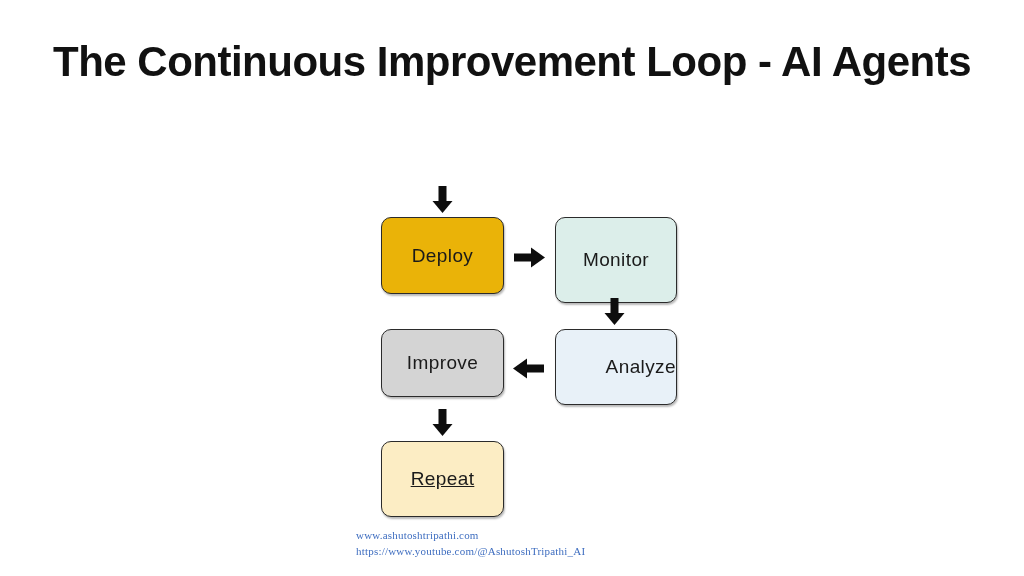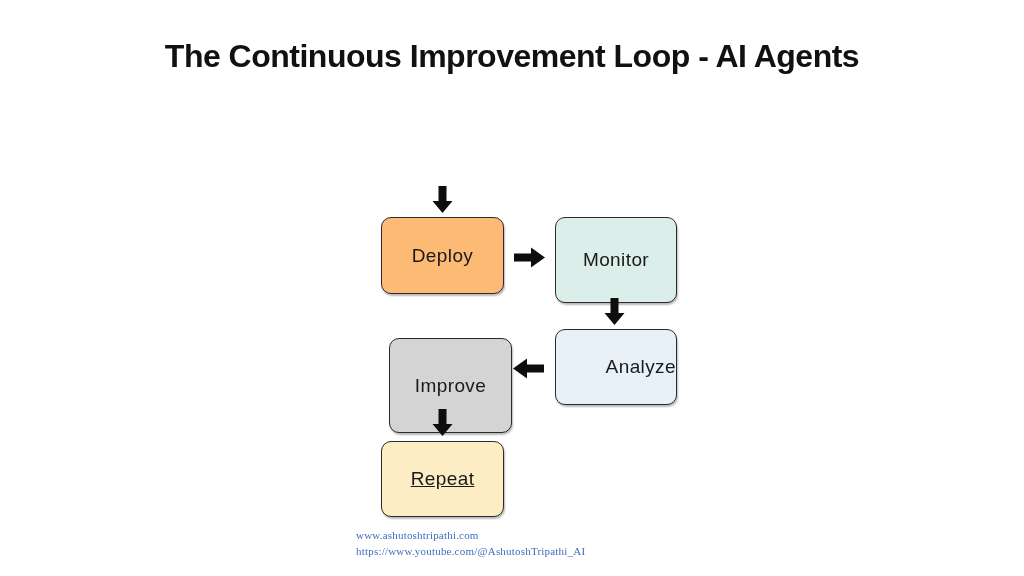--- a/index.html
+++ b/index.html
@@ -13,41 +13,41 @@
     position: absolute;
     left: 0; top: 0;
     width: 1024px; height: 576px;
     background: #ffffff;
   }
   .title {
     position: absolute;
     left: 0; top: 38px;
     width: 1024px;
     text-align: center;
-    font-size: 32px;
+    font-size: 42px;
     font-weight: 800;
     letter-spacing: -0.5px;
     color: #111111;
   }
   .node {
     position: absolute;
     border: 1.6px solid #2b2b2b;
     border-radius: 10px;
     box-shadow: 1px 2px 2px rgba(0,0,0,0.28);
     display: flex;
     align-items: center;
     justify-content: center;
     font-size: 19px;
     color: #1a1a1a;
     letter-spacing: 0.4px;
   }
   .node-evaluate { left: 381px; top: 104px; width: 123px; height: 77px; }
   .node-deploy   { left: 381px; top: 217px; width: 123px; height: 77px; }
   .node-monitor  { left: 555px; top: 217px; width: 122px; height: 86px; }
-  .node-improve  { left: 381px; top: 338px; width: 123px; height: 95px; margin-left: 8px; }
+  .node-improve  { left: 381px; top: 329px; width: 123px; height: 68px; }
   .node-analyze  { left: 555px; top: 329px; width: 122px; height: 76px; justify-content: flex-end; }
   .node-repeat   { left: 381px; top: 441px; width: 123px; height: 76px; text-decoration: underline; }
   .arrow { position: absolute; line-height: 0; }
   .arrow svg { display: block; }
   .arrow-down-1  { left: 432px; top: 186px; }
   .arrow-right-1 { left: 514px; top: 247px; }
   .arrow-down-2  { left: 604px; top: 298px; }
   .arrow-left-1  { left: 513px; top: 358px; }
   .arrow-down-3  { left: 432px; top: 409px; }
   .footer {
@@ -61,21 +61,21 @@
   .footer-link { display: block; cursor: pointer; text-decoration: none; }
 </style>
 </head>
 <body>
 
 <div class="stage">
 
   <div class="title">The Continuous Improvement Loop - AI Agents</div>
 
 
-  <div class="node node-deploy" style="background-color: #fdba74;">
+  <div class="node node-deploy" style="background-color: #eab308;">
     <span>Deploy</span>
   </div>
 
   <div class="node node-monitor" style="background-color: rgb(220, 238, 234);">
     <span>Monitor</span>
   </div>
 
   <div class="node node-improve" style="background-color: rgb(212, 212, 212);">
     <span>Improve</span>
   </div>

